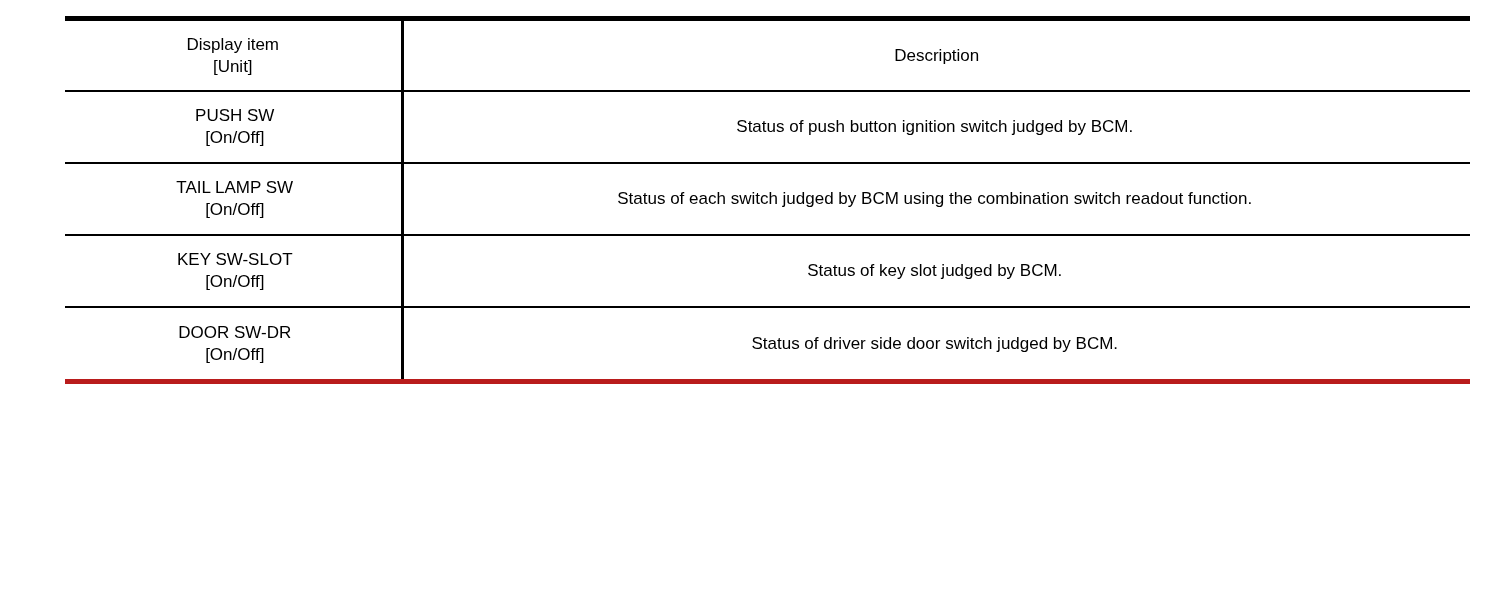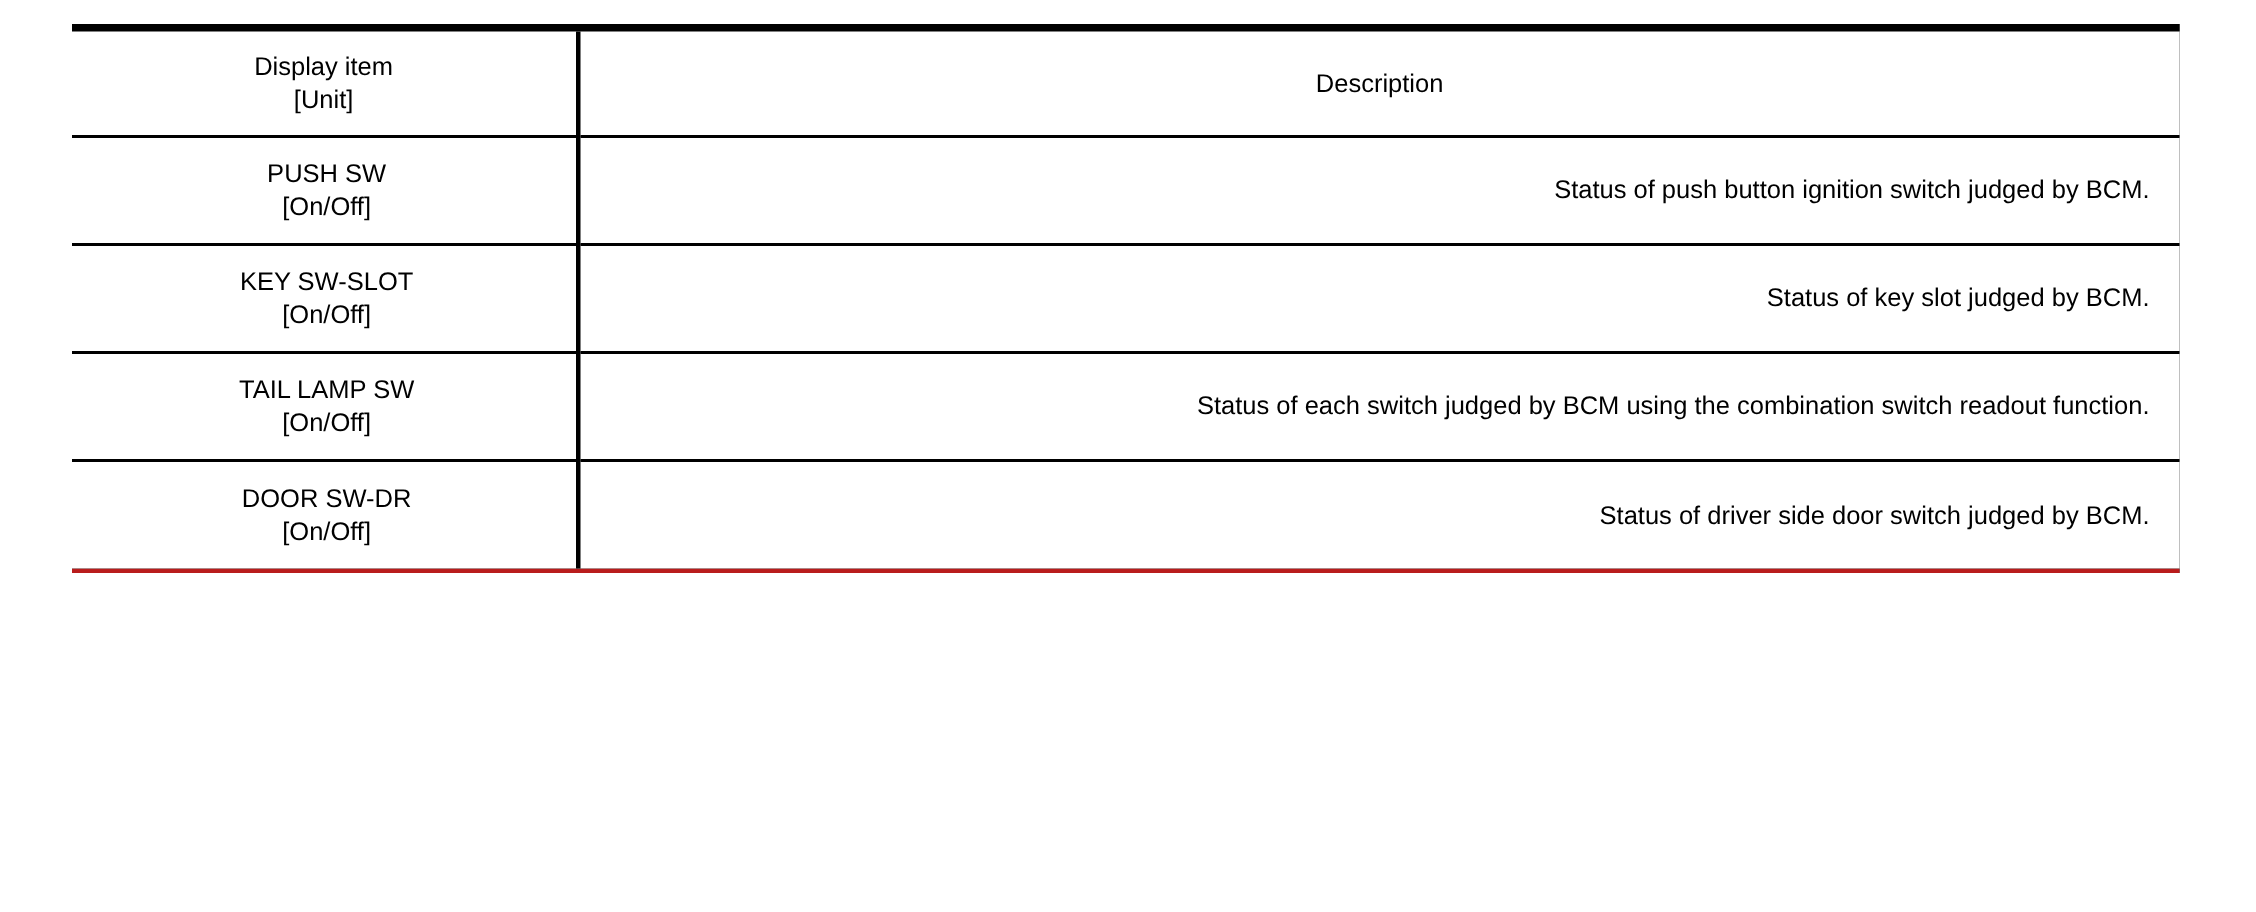--- a/index.html
+++ b/index.html
@@ -5,26 +5,26 @@
   * { margin: 0; padding: 0; box-sizing: border-box; }
   html, body {
     width: 1504px;
     height: 608px;
     background: #ffffff;
     font-family: "Liberation Sans", sans-serif;
     color: #000000;
   }
   .table-frame {
     position: absolute;
-    left: 48px;
+    left: 65px;
     top: 16px;
     width: 1405px;
     border-top: 5px solid #000000;
-    border-bottom: 3px solid #b91c1c;
-    background: #000000;
+    border-bottom: 5px solid #b91c1c;
+    background: #1d4ed8;
   }
   table.spec-table {
     width: 100%;
     border-collapse: collapse;
     table-layout: fixed;
   }
   .spec-table th, .spec-table td {
     font-size: 17px;
     font-weight: normal;
     vertical-align: middle;
@@ -50,21 +50,21 @@
     height: 70px;
     padding: 10px 20px;
   }
   .spec-table tbody .col-item {
     text-align: center;
     padding: 12px 10px 12px 14px;
     line-height: 22px;
     height: 72px;
   }
   .spec-table tbody .col-desc {
-    text-align: right;
+    text-align: center;
     padding: 12px 20px 12px 16px;
     line-height: 24px;
     height: 72px;
   }
 </style>
 </head>
 <body>
 
 <div class="table-frame">
   <table class="spec-table">
@@ -84,34 +84,34 @@
         <td class="col-item">
           <div>PUSH SW</div>
           <div>[On/Off]</div>
         </td>
         <td class="col-desc">
           <span>Status of push button ignition switch judged by BCM.</span>
         </td>
       </tr>
       <tr>
         <td class="col-item">
+          <div>TAIL LAMP SW</div>
+          <div>[On/Off]</div>
+        </td>
+        <td class="col-desc">
+          <span>Status of each switch judged by BCM using the combination switch readout function.</span>
+        </td>
+      </tr>
+      <tr>
+        <td class="col-item">
           <div>KEY SW-SLOT</div>
           <div>[On/Off]</div>
         </td>
         <td class="col-desc">
           <span>Status of key slot judged by BCM.</span>
-        </td>
-      </tr>
-      <tr>
-        <td class="col-item">
-          <div>TAIL LAMP SW</div>
-          <div>[On/Off]</div>
-        </td>
-        <td class="col-desc">
-          <span>Status of each switch judged by BCM using the combination switch readout function.</span>
         </td>
       </tr>
       <tr>
         <td class="col-item">
           <div>DOOR SW-DR</div>
           <div>[On/Off]</div>
         </td>
         <td class="col-desc">
           <span>Status of driver side door switch judged by BCM.</span>
         </td>

